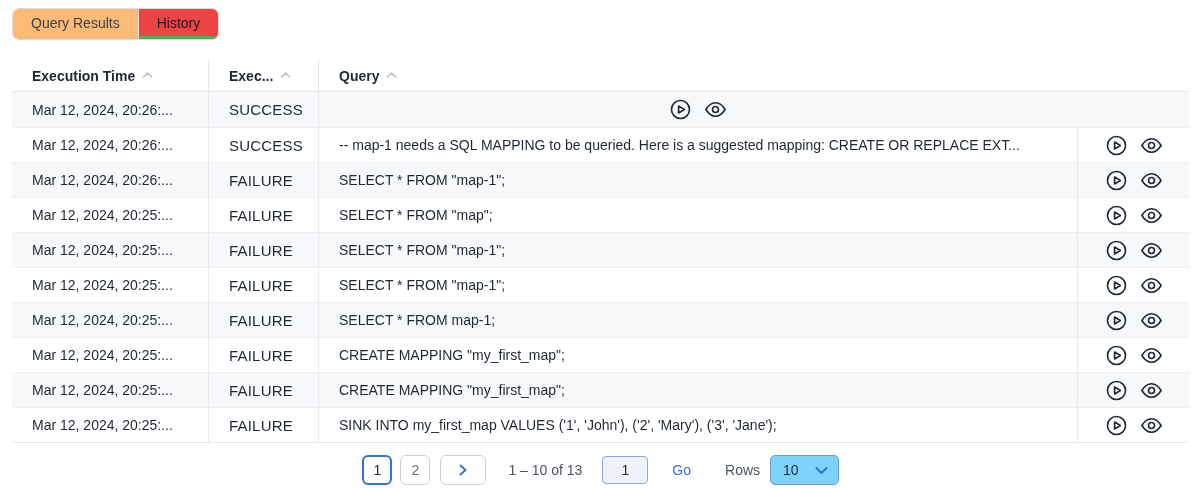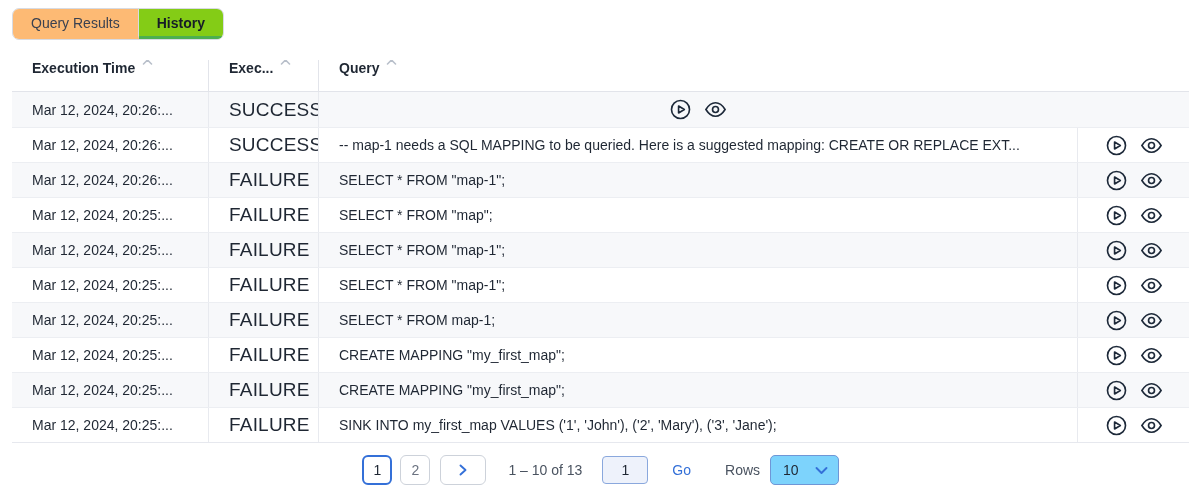--- a/index.html
+++ b/index.html
@@ -31,42 +31,42 @@
     font-size:14px;
     color:#3a4150;
     background:#fdba74;
     border-bottom:3px solid transparent;
     border-right:1px solid #d8dbe2;
     cursor:pointer;
     user-select:none;
   }
   .tab:last-child{border-right:none;}
   .tab.active{
-    background:#84cc16;
+    background:#ef4444;
     color:#161c27;
-    font-weight:bold;
+    font-weight:normal;
     border-bottom:3px solid var(--tab-underline-green);
   }
 
   
   .table{
     margin:20px 12px 0 12px;
     border-bottom:1px solid #e6e8ee;
   }
   .thead,.tr{
     display:grid;
     grid-template-columns:196px 110px 1fr 112px;
     align-items:center;
   }
   .thead{
     height:32px;
     border-bottom:1px solid #e2e4ea;
   }
   .th{
-    display:flex;align-items:flex-start;gap:7px;
+    display:flex;align-items:center;gap:7px;
     height:100%;
     padding-left:20px;
     font-weight:bold;color:#1f2733;
     border-left:1px solid #e2e4ea;
     cursor:pointer;white-space:nowrap;overflow:hidden;
   }
   .th:first-child{border-left:none;}
   .sort-caret{display:inline-flex;align-items:center;margin-top:-2px;}
   .tr{
     height:35px;
@@ -75,21 +75,21 @@
   .tr:first-child{border-top:none;}
   .tr:nth-child(odd){background:var(--row-alt);}
   .td{
     height:100%;
     display:flex;align-items:center;
     padding-left:20px;
     border-left:1px solid #e8eaef;
     white-space:nowrap;overflow:hidden;text-overflow:ellipsis;
   }
   .td:first-child{border-left:none;}
-  .td-status{font-size:19px;letter-spacing:.2px;}
+  .td-status{font-size:15px;letter-spacing:.2px;}
   .td-query{display:block;line-height:35px;padding-right:14px;}
   .td-actions{
     display:flex;align-items:center;justify-content:center;
     gap:12px;padding-left:0;
   }
   .icon-btn{
     background:none;border:none;padding:0;margin:0;
     display:inline-flex;align-items:center;justify-content:center;
     cursor:pointer;line-height:0;
   }

